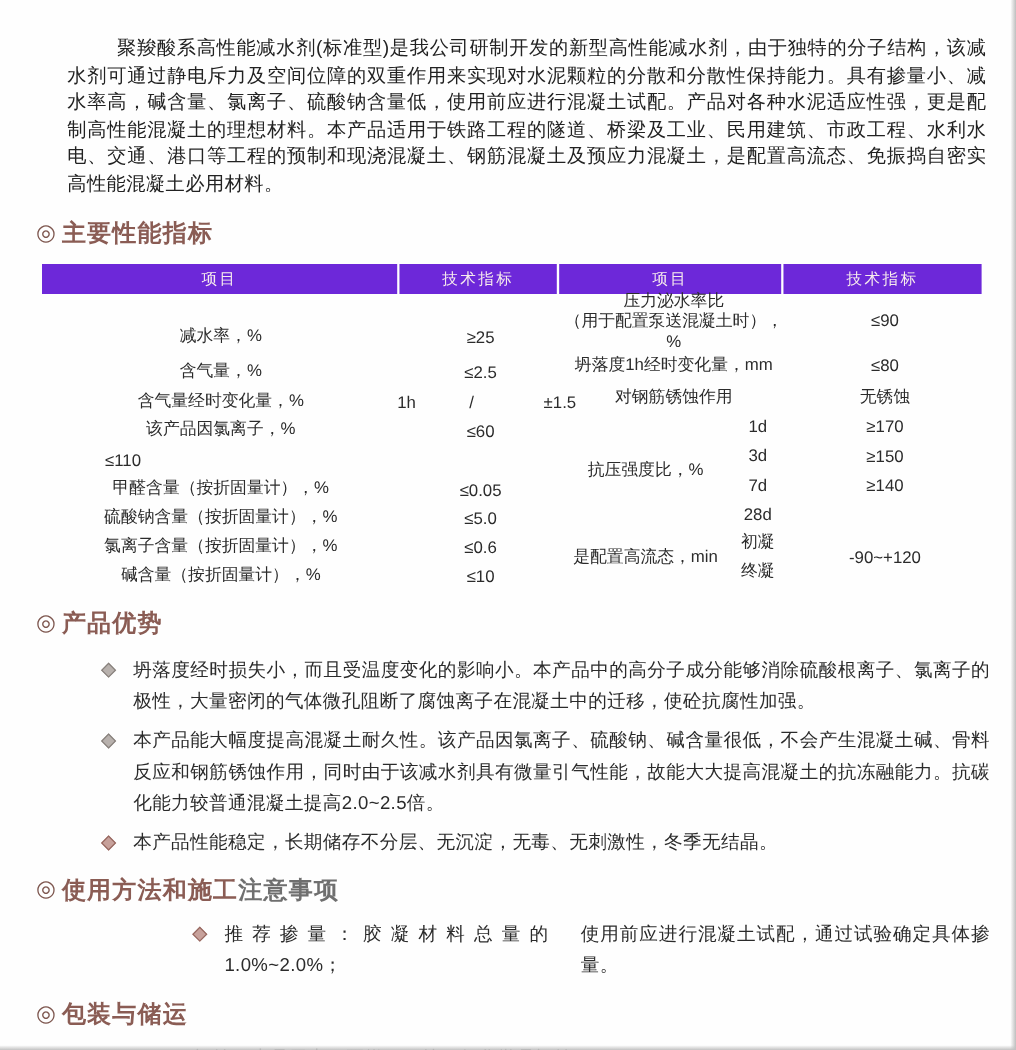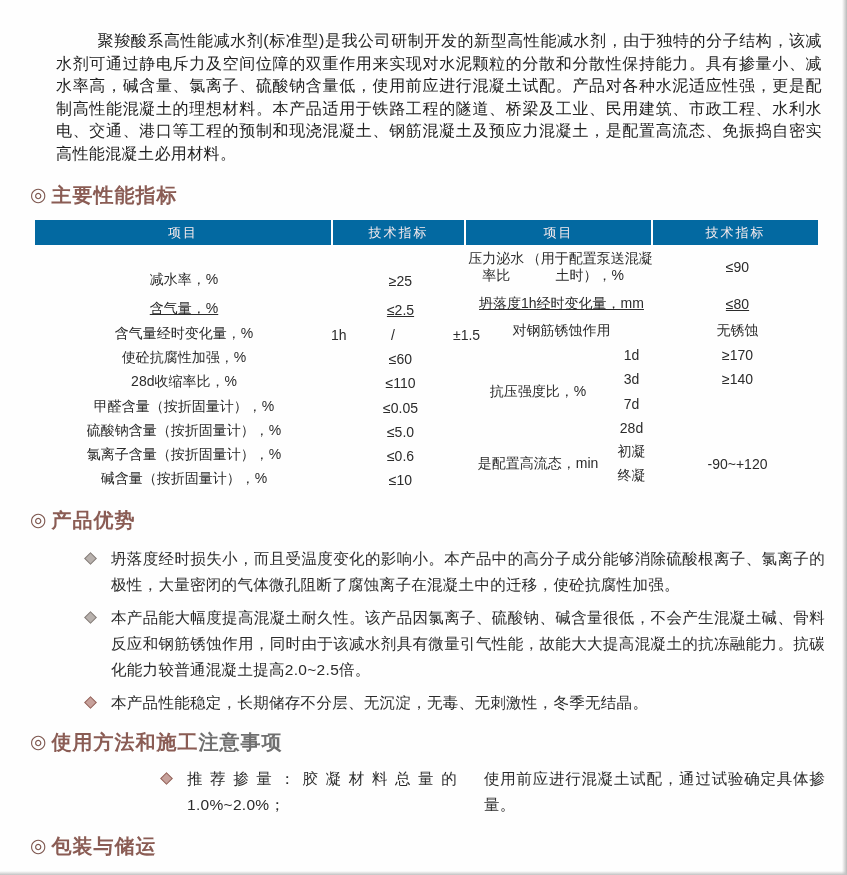--- a/index.html
+++ b/index.html
@@ -47,49 +47,49 @@
   .section-heading .sub-gray { color: #6f6f6f; }
   .h-performance { margin-top: 18px; }
   .h-advantages { margin-top: 20px; }
   .h-usage { margin-top: 14px; }
   .h-packaging { margin-top: 16px; }
 
   
   .perf-table { margin: 13px 0 0 35px; width: 785px; font-size: 14px; }
   .thead { display: flex; height: 25px; }
   .th {
-    background: #0369a1; color: #f7ebed;
+    background: #6d28d9; color: #f7ebed;
     font-size: 13px; letter-spacing: 2px;
     display: flex; align-items: center; justify-content: center;
     border-right: 2px solid #ffffff;
   }
   .th:last-child { border-right: none; }
   .th-1 { width: 298px; } .th-2 { width: 133px; } .th-3 { width: 187px; } .th-4 { width: 165px; }
 
   .tbody { display: flex; }
   .lt { width: 433px; display: flex; flex-direction: column; }
   .lt-row { display: flex; align-items: flex-end; position: relative; }
   .lt-label { width: 298px; text-align: center; }
   .lt-val { width: 135px; text-align: center; }
   .lt-sub1 { position: absolute; left: 296px; } 
   .lt-sub2 { position: absolute; left: 356px; }
   .lt-sub3 { position: absolute; left: 418px; }
 
   .rt { width: 352px; display: flex; flex-direction: column; }
   .rt-row { display: flex; }
-  .rt-proj { width: 187px; display: flex; flex-direction: row; align-items: center; justify-content: center; text-align: center; line-height: 17px; }
+  .rt-proj { width: 187px; display: flex; flex-direction: column; align-items: center; justify-content: center; text-align: center; line-height: 17px; }
   .rt-val { width: 165px; display: flex; align-items: center; justify-content: center; }
   .rt-group { display: flex; }
   .g-label { width: 140px; display: flex; align-items: center; justify-content: center; text-align: center; }
   .g-ages { width: 47px; display: flex; flex-direction: column; }
   .g-age { display: flex; align-items: center; justify-content: center; }
   .g-vals { width: 165px; display: flex; flex-direction: column; }
   .g-val { display: flex; align-items: center; justify-content: center; }
 
-  .h44 { height: 44px; } .h29 { height: 29px; text-decoration: underline; } .h25 { height: 25px; } .h24 { height: 24px; } .h48 { height: 48px; } .h96 { height: 97px; }
+  .h44 { height: 44px; } .h29 { height: 29px; } .h25 { height: 25px; } .h24 { height: 24px; } .h48 { height: 48px; } .h96 { height: 97px; }
 
   
   .bullets-adv { margin: 14px 22px 0 86px; }
   .bullet-item { display: flex; align-items: flex-start; font-size: 15.5px; line-height: 26px; letter-spacing: 0.3px; }
   .bullet-item + .bullet-item { margin-top: 7px; }
   .diamond {
     flex: none; width: 9px; height: 9px;
     transform: rotate(45deg);
     background: #c7a19b; border: 1.5px solid #96675f;
     margin: 8px 16px 0 0;
@@ -131,25 +131,24 @@
           <div class="lt-label">含气量，%</div>
           <div class="lt-val">≤2.5</div>
         </div>
         <div class="lt-row h25">
           <div class="lt-label">含气量经时变化量，%</div>
           <span class="lt-sub1">1h</span>
           <span class="lt-sub2">/</span>
           <span class="lt-sub3">±1.5</span>
         </div>
         <div class="lt-row h24">
-          <div class="lt-label">使砼抗腐性加强，%</div>
+          <div class="lt-label">该产品因氯离子，%</div>
           <div class="lt-val">≤60</div>
         </div>
         <div class="lt-row h24">
-          <div class="lt-label">28d收缩率比，%</div>
           <div class="lt-val">≤110</div>
         </div>
         <div class="lt-row h25">
           <div class="lt-label">甲醛含量（按折固量计），%</div>
           <div class="lt-val">≤0.05</div>
         </div>
         <div class="lt-row h24">
           <div class="lt-label">硫酸钠含量（按折固量计），%</div>
           <div class="lt-val">≤5.0</div>
         </div>
@@ -182,20 +181,21 @@
         <div class="rt-group h96">
           <div class="g-label">抗压强度比，%</div>
           <div class="g-ages">
             <div class="g-age h24">1d</div>
             <div class="g-age h24">3d</div>
             <div class="g-age h25">7d</div>
             <div class="g-age h24">28d</div>
           </div>
           <div class="g-vals">
             <div class="g-val h24">≥170</div>
+            <div class="g-val h25">≥150</div>
             <div class="g-val h24">≥140</div>
           </div>
         </div>
         <div class="rt-group h48">
           <div class="g-label">是配置高流态，min</div>
           <div class="g-ages">
             <div class="g-age h24">初凝</div>
             <div class="g-age h24">终凝</div>
           </div>
           <div class="g-vals">

